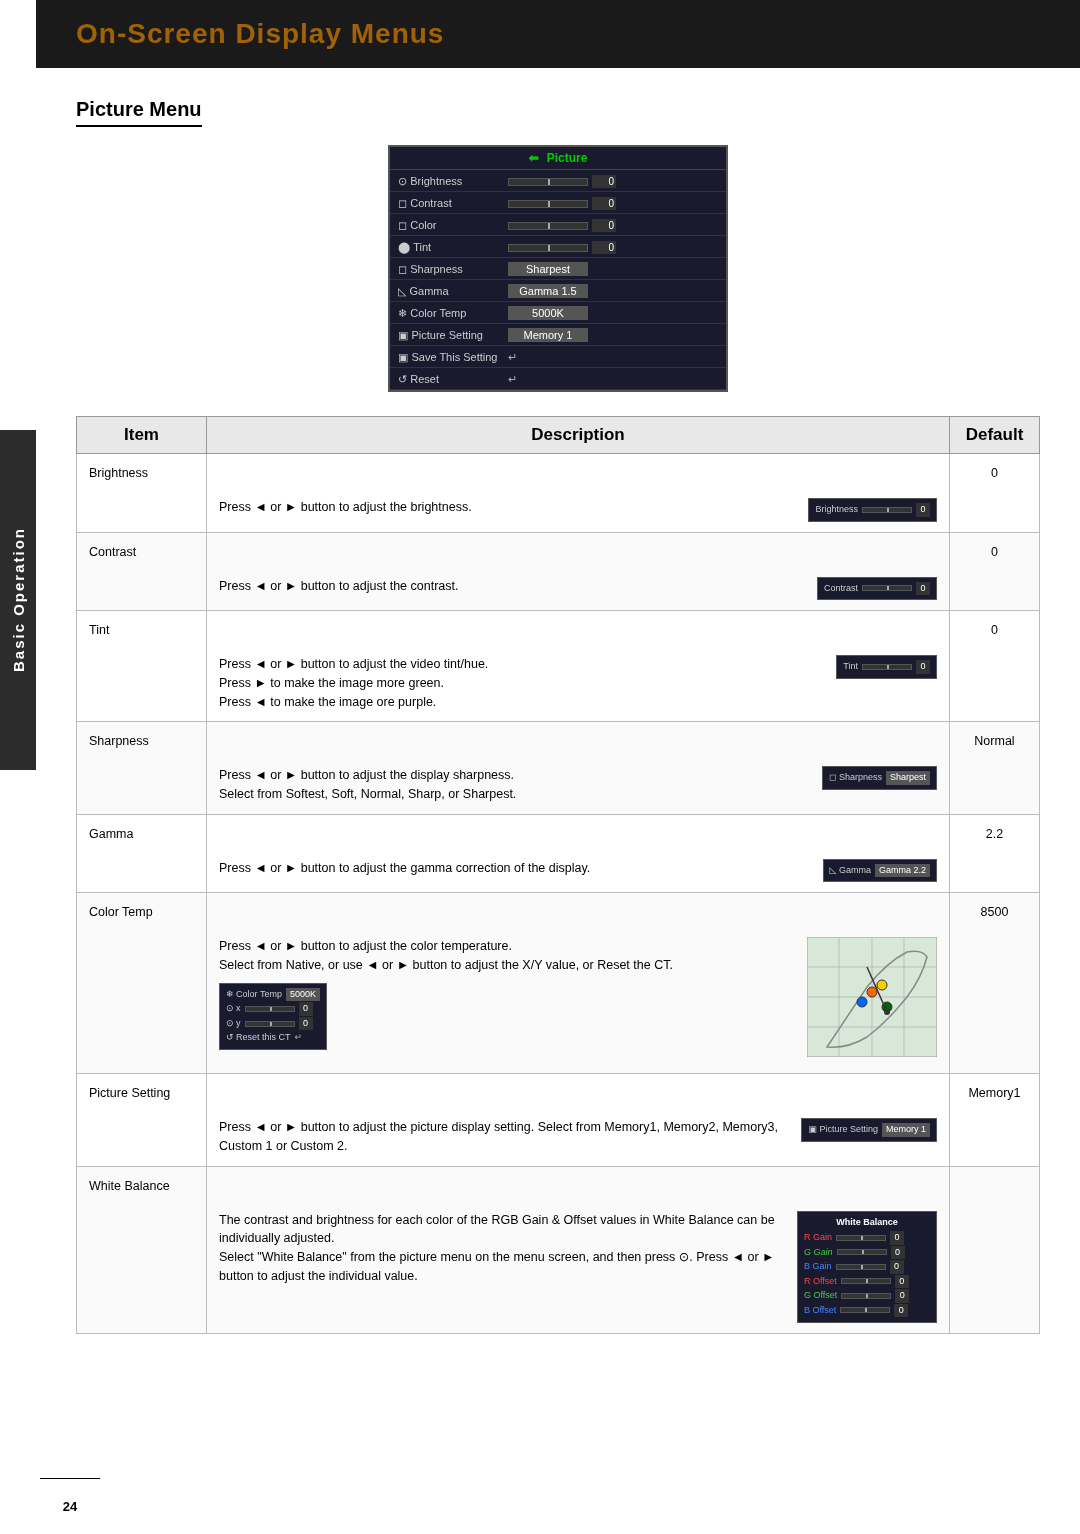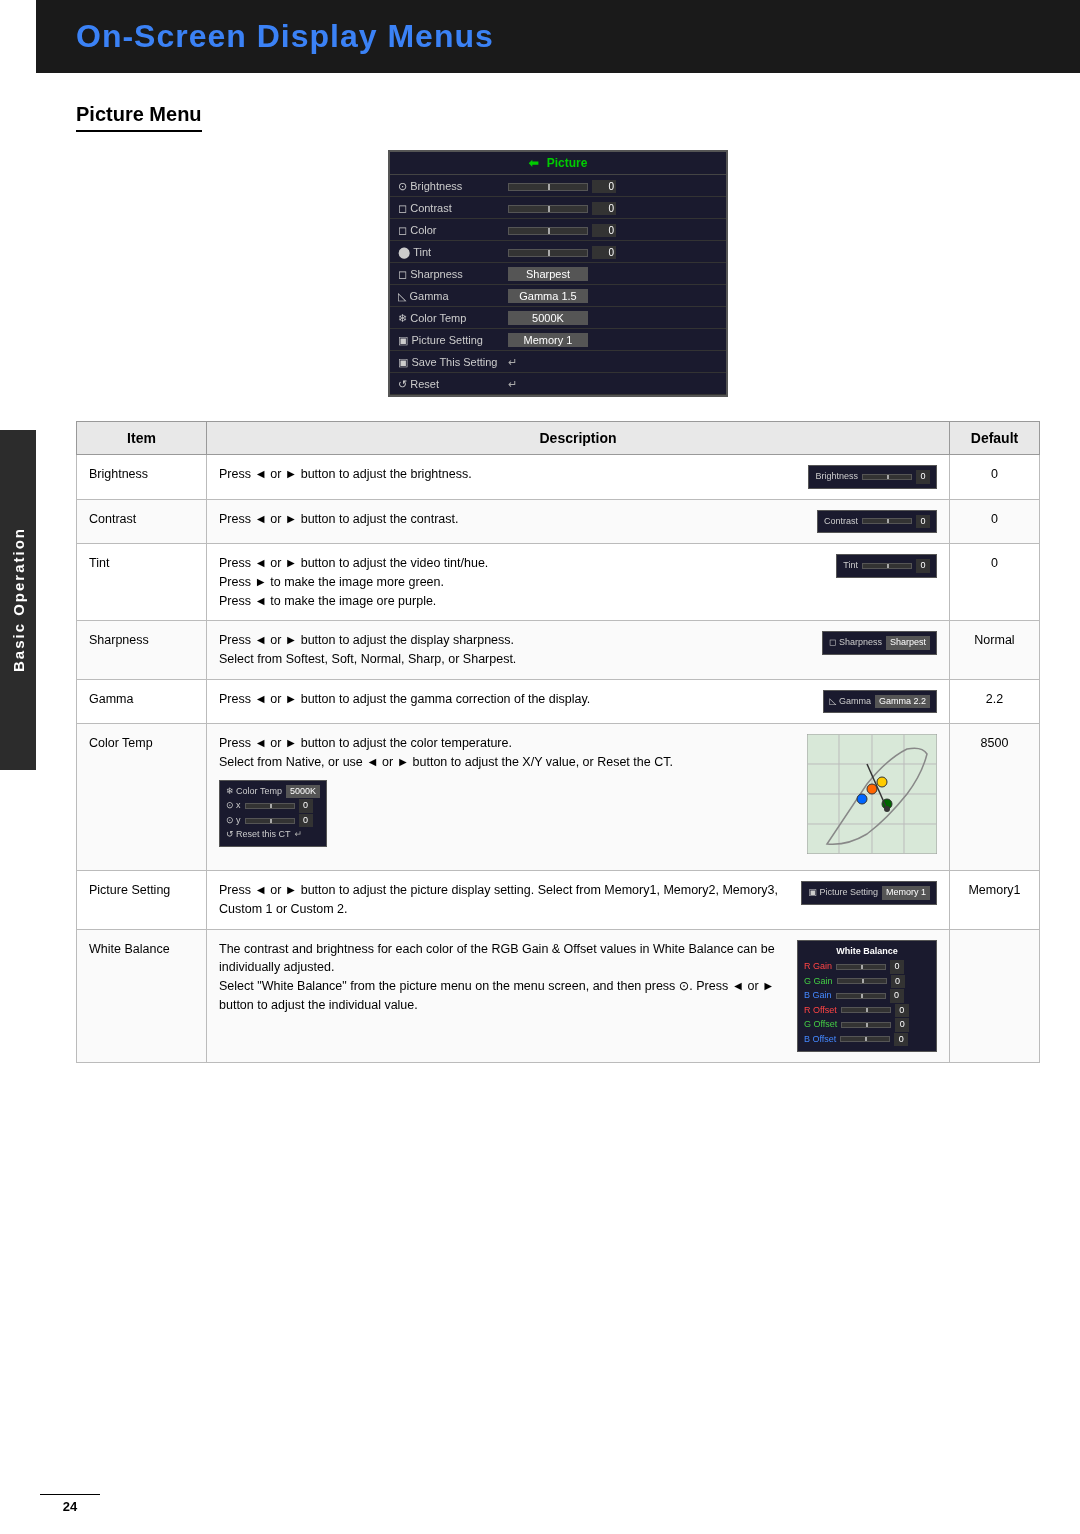--- a/index.html
+++ b/index.html
@@ -49,22 +49,22 @@
     }
 
     
     .page-header {
       background: #1a1a1a;
       margin: 0 -40px;
       padding: 18px 40px;
       margin-bottom: 30px;
     }
     .page-header h1 {
-      color: #3b82f6;
-      font-size: 32px;
+      color: #a16207;
+      font-size: 28px;
       font-weight: bold;
       letter-spacing: 1px;
     }
 
     .section-title {
       font-size: 20px;
       font-weight: bold;
       margin-bottom: 18px;
       border-bottom: 2px solid #000;
       padding-bottom: 4px;
@@ -159,41 +159,42 @@
       width: 100%;
       border-collapse: collapse;
       border: 1px solid #999;
       margin-top: 10px;
     }
     .desc-table th {
       background: #e8e8e8;
       border: 1px solid #999;
       padding: 8px 12px;
       font-weight: bold;
-      font-size: 14px;
+      font-size: 17px;
     }
     .desc-table td {
       border: 1px solid #bbb;
       padding: 10px 12px;
       vertical-align: top;
       font-size: 12.5px;
       line-height: 1.5;
     }
     .desc-table tr:nth-child(even) td {
       background: #fafafa;
     }
 
     .col-item { width: 130px; }
     .col-desc { }
     .col-default { width: 90px; text-align: center; }
 
     .desc-cell {
       display: flex;
       align-items: flex-start;
       gap: 12px;
+      margin-top: 34px;
     }
     .desc-text { flex: 1; }
     .desc-image { flex-shrink: 0; }
 
     
     .mini-osd {
       background: #1a1a2e;
       border: 1px solid #555;
       padding: 3px 6px;
       font-size: 9px;
@@ -257,21 +258,21 @@
     }
 
     
     .footer {
       position: absolute;
       bottom: 20px;
       left: 40px;
       font-size: 13px;
       font-weight: bold;
       border-top: 1px solid #000;
-      padding-top: 4px;
+      padding-top: 20px;
       width: 60px;
       text-align: center;
     }
   </style>
 </head>
 <body>
 
 <div class="page-wrapper">
 
   <div class="side-tab">
@@ -573,21 +574,21 @@
                 <div class="wb-mini-osd">
                   <div class="wb-title-row">White Balance</div>
                   <div class="mini-osd-row">
                     <span style="color:#ff4444;">R Gain</span>
                     <span class="mini-bar">
                         <span class="mini-fill"></span>
                       </span>
                     <span class="mini-val">0</span>
                   </div>
                   <div class="mini-osd-row">
-                    <span style="color:#44cc44;">G Gain</span>
+                    <span style="color:#44cc44;font-style:italic;">G Gain</span>
                     <span class="mini-bar">
                         <span class="mini-fill"></span>
                       </span>
                     <span class="mini-val">0</span>
                   </div>
                   <div class="mini-osd-row">
                     <span style="color:#4488ff;">B Gain</span>
                     <span class="mini-bar">
                         <span class="mini-fill"></span>
                       </span>

